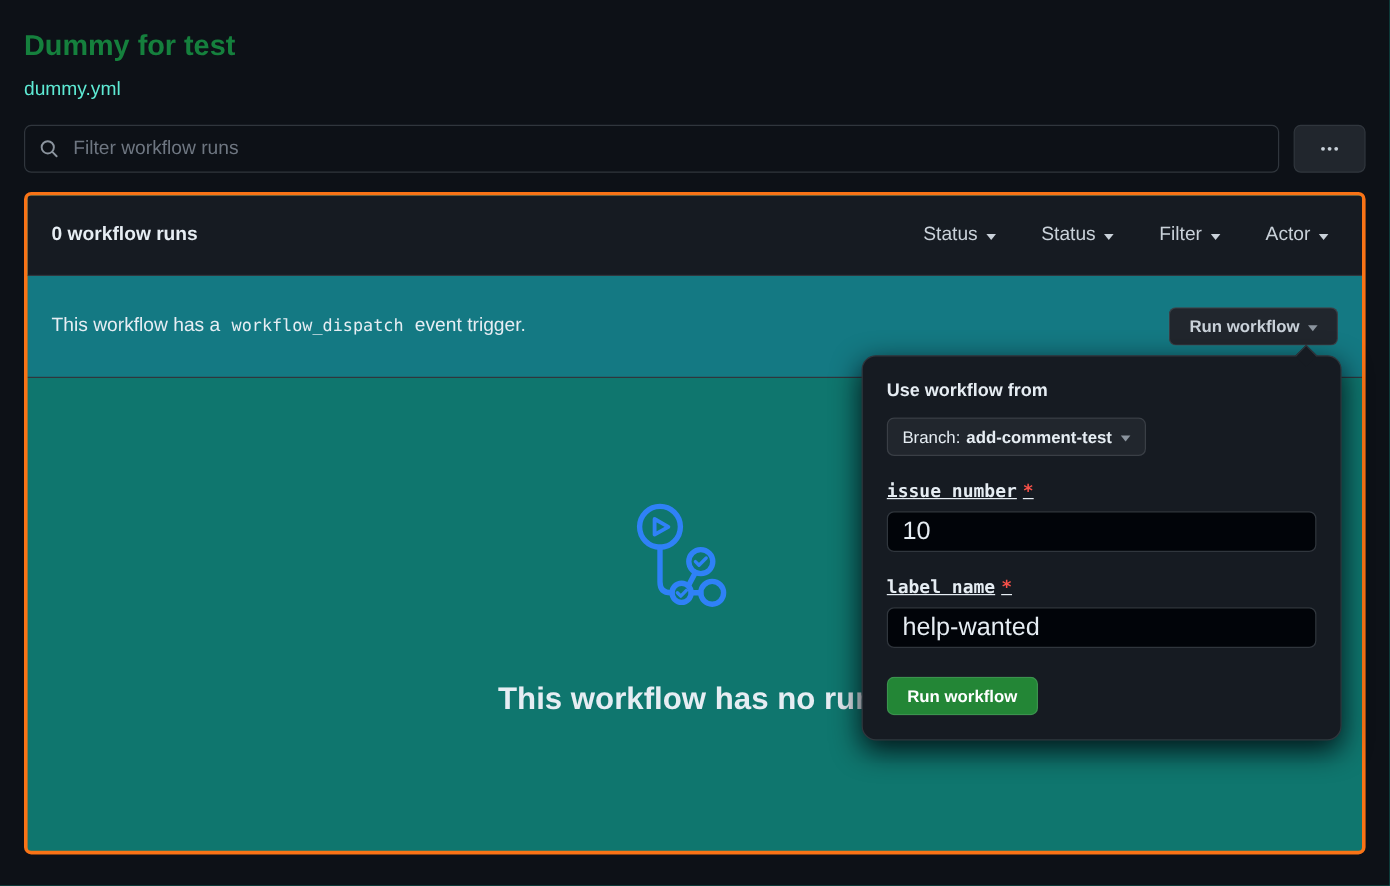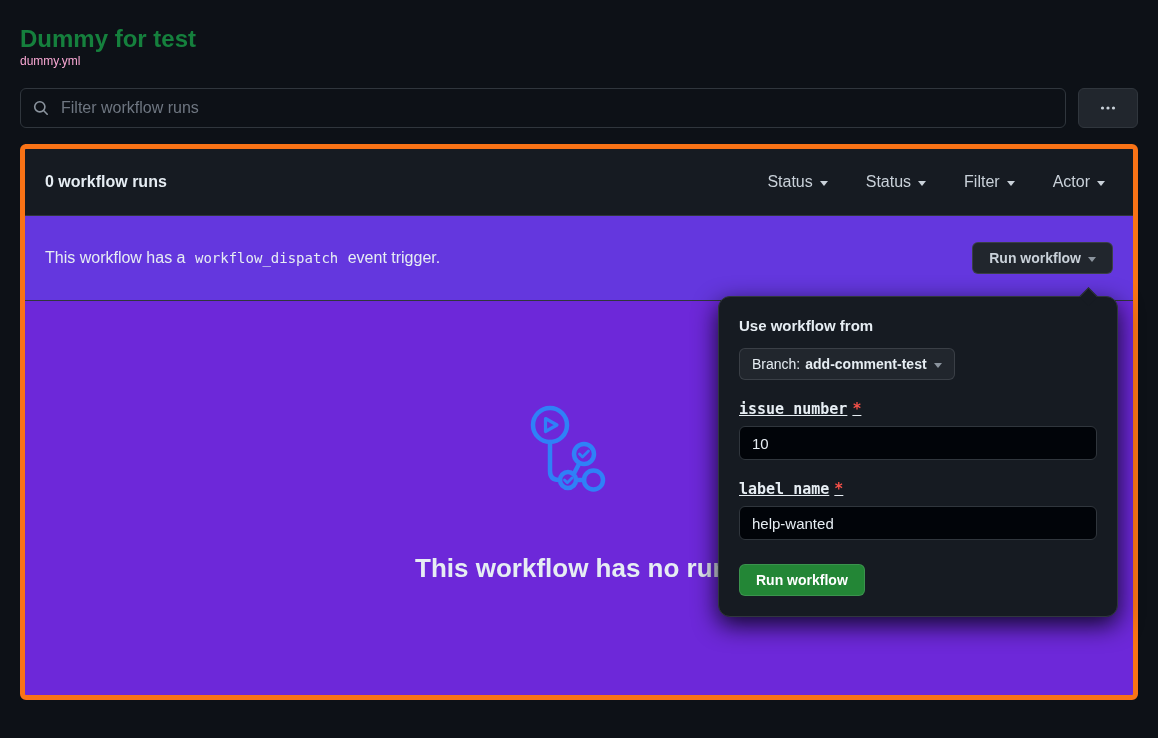--- a/index.html
+++ b/index.html
@@ -6,43 +6,43 @@
   body {
     width: 1158px; height: 738px;
     background: #0d1117;
     font-family: "Liberation Sans", sans-serif;
     color: #e6edf3;
     overflow: hidden;
   }
   .page { position: relative; width: 100%; height: 100%; padding: 20px; box-sizing: border-box; }
 
   .page-title { margin: 4px 0 0; font-size: 24px; font-weight: 700; color: #15803d; line-height: 1.25; }
-  .page-subtitle { margin-top: 0; font-size: 12px; color: #f9a8d4; }
+  .page-subtitle { margin-top: 12px; font-size: 16px; color: #5eead4; }
 
   .toolbar { display: flex; gap: 12px; margin-top: 20px; }
   .search-box {
     flex: 1; display: flex; align-items: center; gap: 10px;
     height: 40px; padding: 0 12px; box-sizing: border-box;
     background: #0d1117; border: 1px solid #30363d; border-radius: 6px;
   }
   .search-input {
     flex: 1; background: transparent; border: none; outline: none;
     color: #e6edf3; font-size: 16px; font-family: inherit;
   }
   .search-input::placeholder { color: #6e7681; }
   .kebab-btn {
     width: 60px; height: 40px; flex: none;
     background: #21262d; border: 1px solid #30363d; border-radius: 6px;
     display: flex; align-items: center; justify-content: center; cursor: pointer;
   }
 
   .runs-panel {
     margin-top: 16px; height: 546px; box-sizing: content-box;
-    border: 5px solid #f97316; border-radius: 6px;
-    background: #6d28d9; overflow: hidden;
+    border: 3px solid #f97316; border-radius: 6px;
+    background: #0f766e; overflow: hidden;
   }
   .panel-header {
     height: 66px; background: #161b22; border-bottom: 1px solid #30363d;
     display: flex; align-items: center; justify-content: space-between;
     padding: 0 28px 0 20px;
   }
   .runs-count { font-size: 16px; font-weight: 700; color: #e6edf3; }
   .filters { display: flex; gap: 38px; }
   .filter-btn {
     display: inline-flex; align-items: center; background: none; border: none;
@@ -95,21 +95,21 @@
 
   .field { margin-top: 20px; }
   .field-label {
     display: block; font-family: "DejaVu Sans Mono", monospace;
     font-size: 15px; font-weight: 700; color: #e6edf3; text-decoration: underline;
   }
   .req { color: #f85149; margin-left: 5px; }
   .text-input {
     margin-top: 8px; display: block; width: 100%; height: 34px; box-sizing: border-box;
     background: #010409; border: 1px solid #30363d; border-radius: 6px;
-    color: #e6edf3; font-size: 15px; padding: 0 12px; font-family: inherit; outline: none;
+    color: #e6edf3; font-size: 21px; padding: 0 12px; font-family: inherit; outline: none;
   }
   .btn-primary {
     margin-top: 24px; display: inline-flex; align-items: center; height: 32px; padding: 0 16px;
     background: #238636; border: 1px solid rgba(240,246,252,0.12); border-radius: 6px;
     color: #ffffff; font-size: 14px; font-weight: 600; font-family: inherit; cursor: pointer;
   }
 </style>
 </head>
 <body>
 

